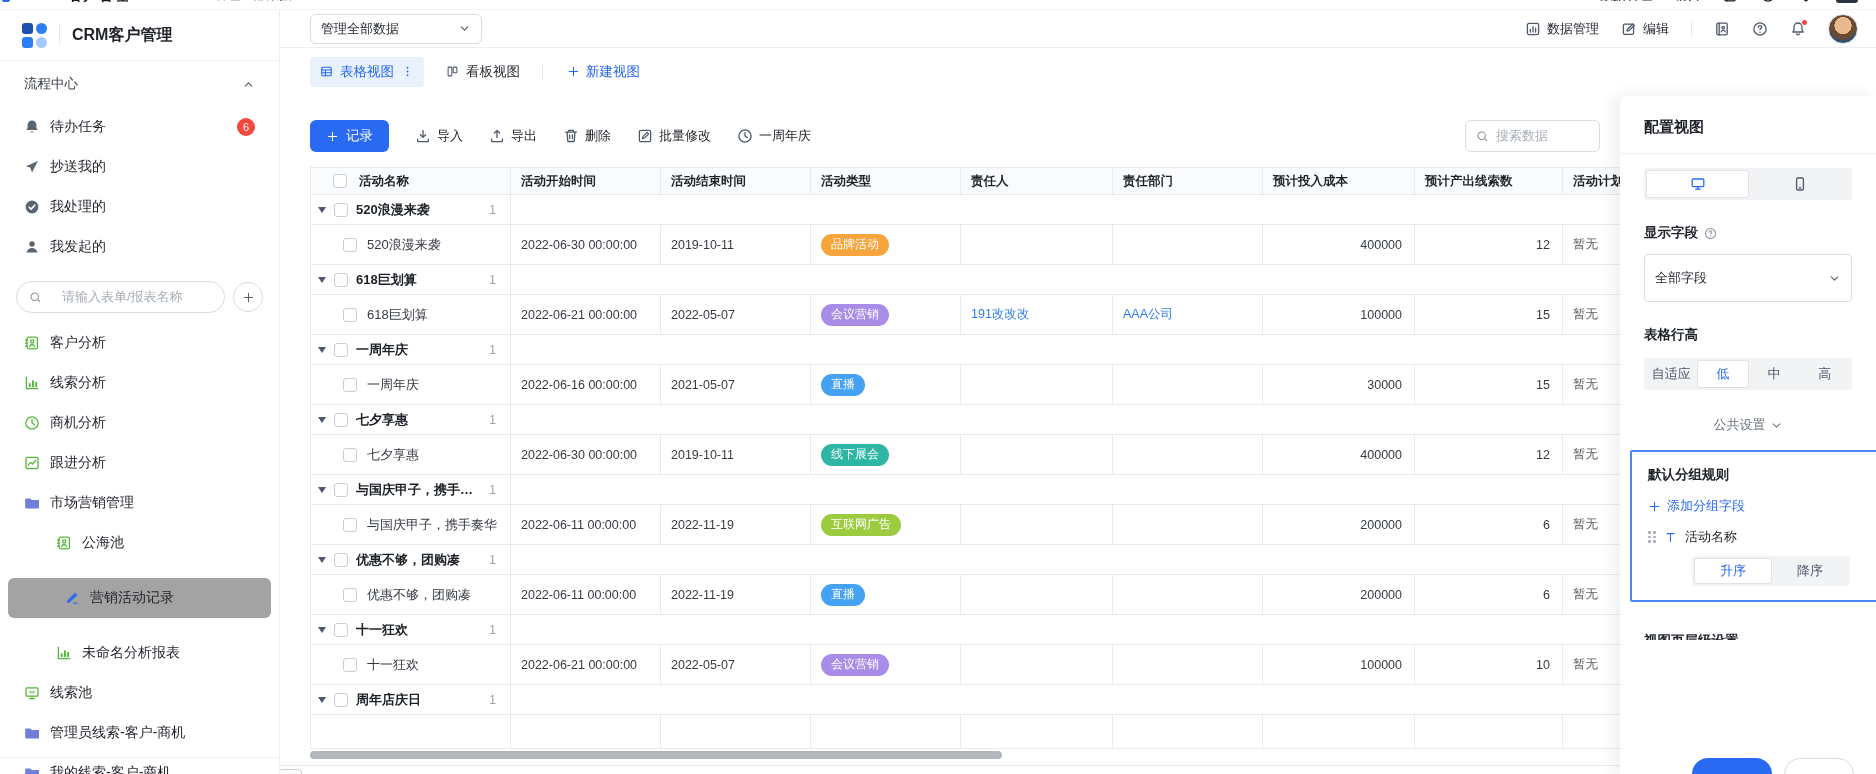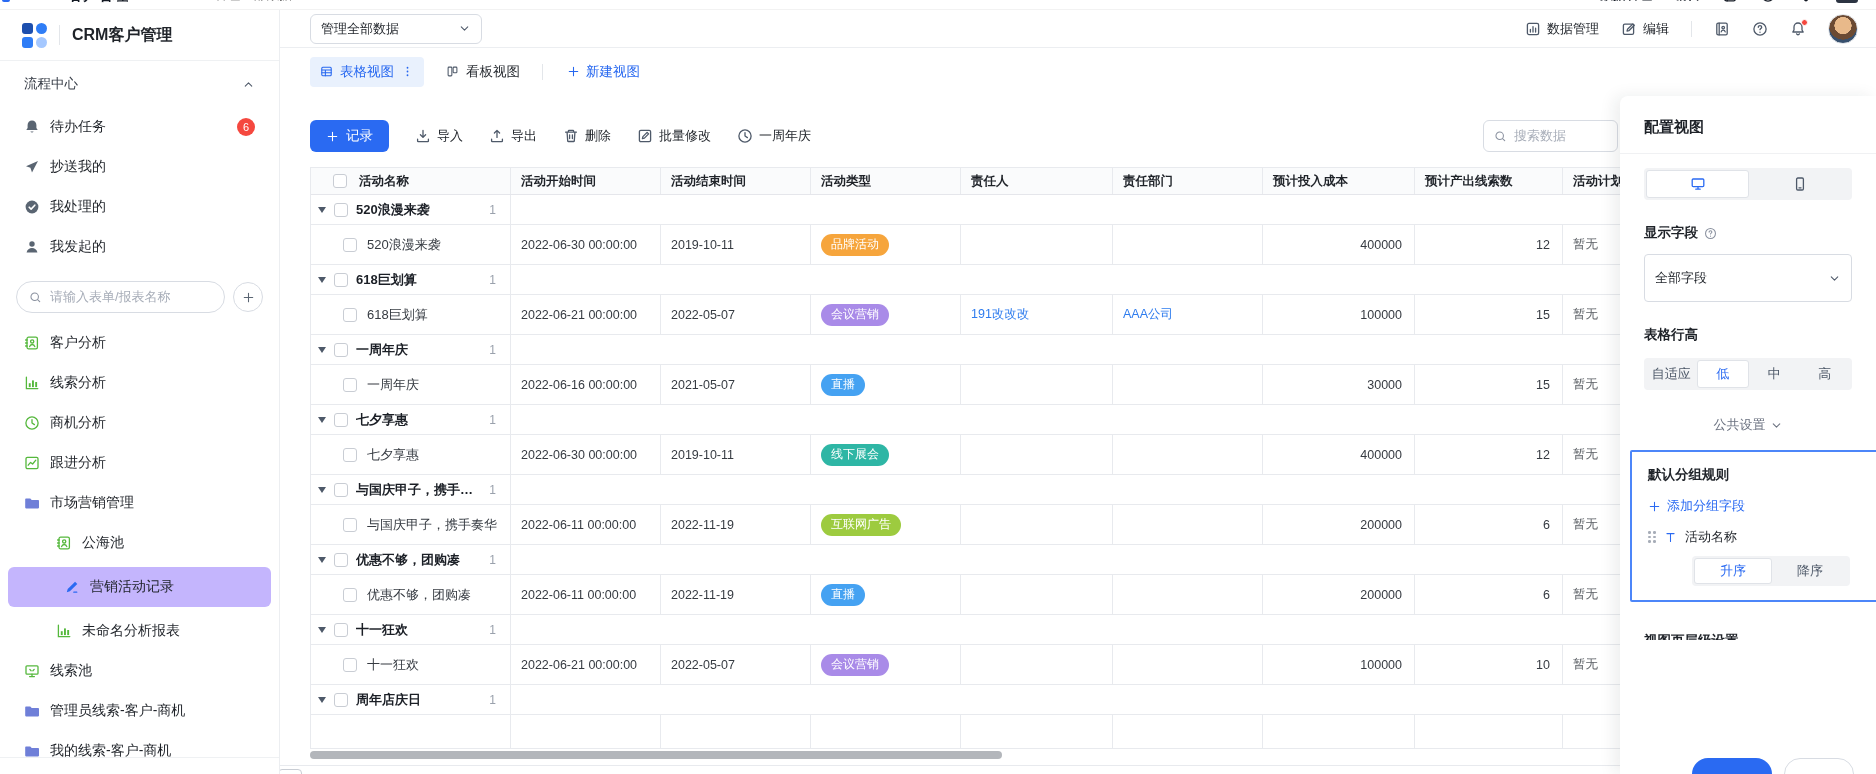--- a/index.html
+++ b/index.html
@@ -28,25 +28,25 @@
   .logo i{border-radius:3px}
   .logo i:nth-child(1){background:#1d4fae}.logo i:nth-child(2){background:#2f7df6;border-radius:50%}
   .logo i:nth-child(3){background:#2f7df6}.logo i:nth-child(4){background:#a5c8ff;border-radius:50%}
   .sb-head .vsep{width:1px;height:20px;background:#e3e6ea}
   .sb-title{font-size:16px;font-weight:700}
   .sb-divider{border-top:1px solid #eff1f3;margin:0}
   .sb-section{display:flex;align-items:center;height:46px;padding:0 24px;color:#363c46;font-size:13.5px}
   .sb-section .icon{margin-left:auto}
   .s-item{display:flex;align-items:center;height:40px;padding:0 16px 0 24px;gap:10px;font-size:14px;color:#1f2329;cursor:pointer;margin:0 8px 0 0;border-radius:6px}
   .s-item.ind{padding-left:56px}
-  .s-item.sel{background:#c4b5fd;margin:4px 8px}
+  .s-item.sel{background:#a3a3a3;margin:15px 8px}
   .s-item.sel .s-label{color:#1f2329}
   .badge{margin-left:auto;min-width:18px;height:18px;border-radius:9px;background:#f5483f;color:#fff;font-size:11px;display:flex;align-items:center;justify-content:center;padding:0 5px}
   .sb-search{display:flex;align-items:center;gap:8px;margin:10px 16px 6px 16px;height:40px}
-  .sb-input{flex:1;display:flex;align-items:center;gap:8px;height:32px;border:1px solid #d8dce3;border-radius:16px;padding:0 12px;color:#a7adb8;font-size:13px;background:#fff}
+  .sb-input{flex:1;display:flex;align-items:center;gap:20px;height:32px;border:1px solid #d8dce3;border-radius:16px;padding:0 12px;color:#a7adb8;font-size:13px;background:#fff}
   .sb-plus{width:30px;height:30px;border:1px solid #d8dce3;border-radius:50%;display:flex;align-items:center;justify-content:center;color:#5a6572;background:#fff}
   .sb-bottom-divider{position:absolute;left:0;right:0;bottom:16px;border-top:1px solid #eff1f3}
 
   
   .main{position:absolute;left:280px;top:0;right:0;bottom:0;background:#fff}
   .topbar{display:flex;align-items:center;height:38px;margin-top:10px;padding:0 18px 0 30px;border-bottom:1px solid #eceef1}
   .scope-select{display:flex;align-items:center;width:172px;height:30px;border:1px solid #d8dce3;border-radius:6px;padding:0 10px;font-size:13px;color:#1f2329;gap:8px;background:#fff;cursor:pointer}
   .scope-select .icon{margin-left:auto}
   .tb-right{margin-left:auto;display:flex;align-items:center;gap:22px}
   .tb-act{display:flex;align-items:center;gap:6px;font-size:13px;color:#1f2329;cursor:pointer}
@@ -59,21 +59,21 @@
   .tab-pill{display:flex;align-items:center;gap:7px;height:30px;padding:0 10px;border-radius:4px;background:#e9f1fd;color:#2667f0;font-size:13.5px;cursor:pointer}
   .tab-plain{display:flex;align-items:center;gap:7px;height:30px;padding:0 6px;color:#1f2329;font-size:13.5px;cursor:pointer}
   .tabs-sep{width:1px;height:16px;background:#e3e6ea}
   .new-view{display:flex;align-items:center;gap:6px;color:#2667f0;font-size:13.5px;cursor:pointer;margin-left:8px}
 
   .content{position:relative;padding:25px 0 0 30px}
   .toolbar{display:flex;align-items:center;gap:26px;height:32px;width:1310px;position:relative}
   .btn-record{display:flex;align-items:center;gap:7px;height:32px;padding:0 16px;background:#2a6af2;color:#fff;border:none;border-radius:6px;font-size:13.5px;cursor:pointer;font-family:inherit}
   .tool-act{display:flex;align-items:center;gap:6px;color:#1f2329;font-size:13px;cursor:pointer}
   .tool-act .icon{color:#4e5969}
-  .search-box{position:absolute;right:2px;top:0;display:flex;align-items:center;gap:7px;width:135px;height:32px;border:1px solid #d8dce3;border-radius:6px;padding:0 10px;color:#a7adb8;font-size:13px;background:#fff}
+  .search-box{position:absolute;right:20px;top:0;display:flex;align-items:center;gap:7px;width:135px;height:32px;border:1px solid #d8dce3;border-radius:6px;padding:0 10px;color:#a7adb8;font-size:13px;background:#fff}
 
   
   .table-wrap{margin-top:15px;width:1310px;overflow:hidden;border-left:1px solid #e8eaee}
   .t-grid{display:grid;grid-template-columns:200px 150px 150px 150px 152px 150px 152px 148px 140px}
   .t-head{height:28px;background:#fafbfc;border-top:1px solid #e8eaee;border-bottom:1px solid #e5e6eb}
   .th{display:flex;align-items:center;padding:0 10px;font-weight:700;font-size:12.5px;color:#1f2329;border-right:1px solid #e8eaee;white-space:nowrap;overflow:hidden}
   .th.first{gap:12px;padding-left:22px}
   .t-row{border-bottom:1px solid #e8eaee;background:#fff}
   .g-row{height:30px}
   .d-row{height:40px}

